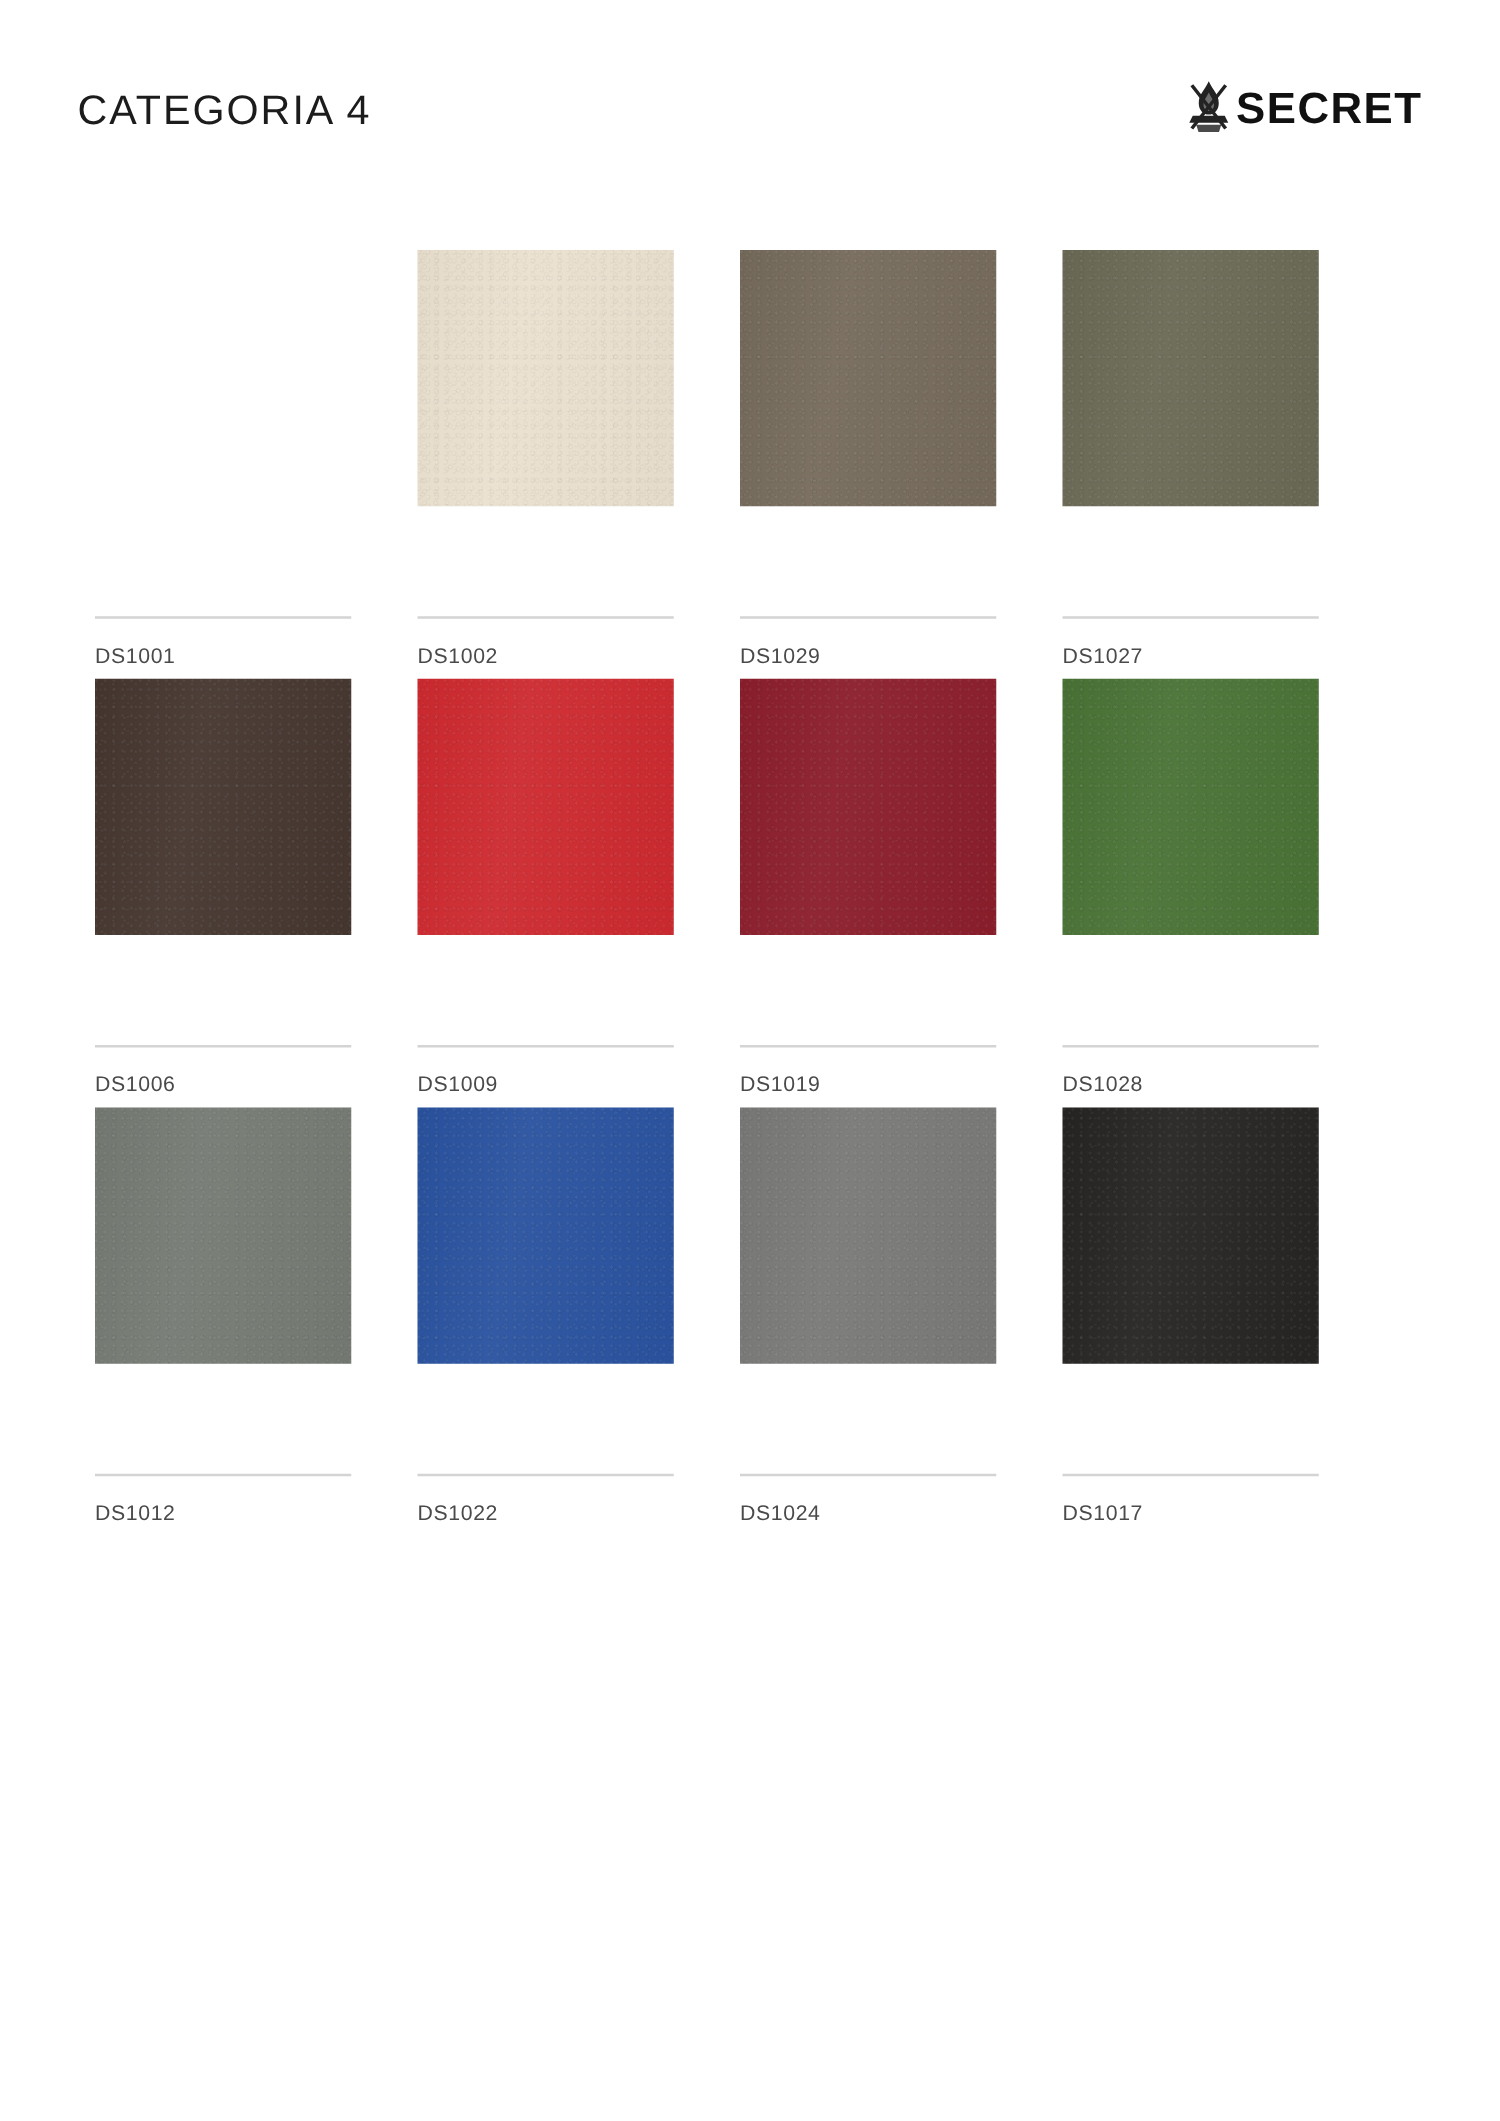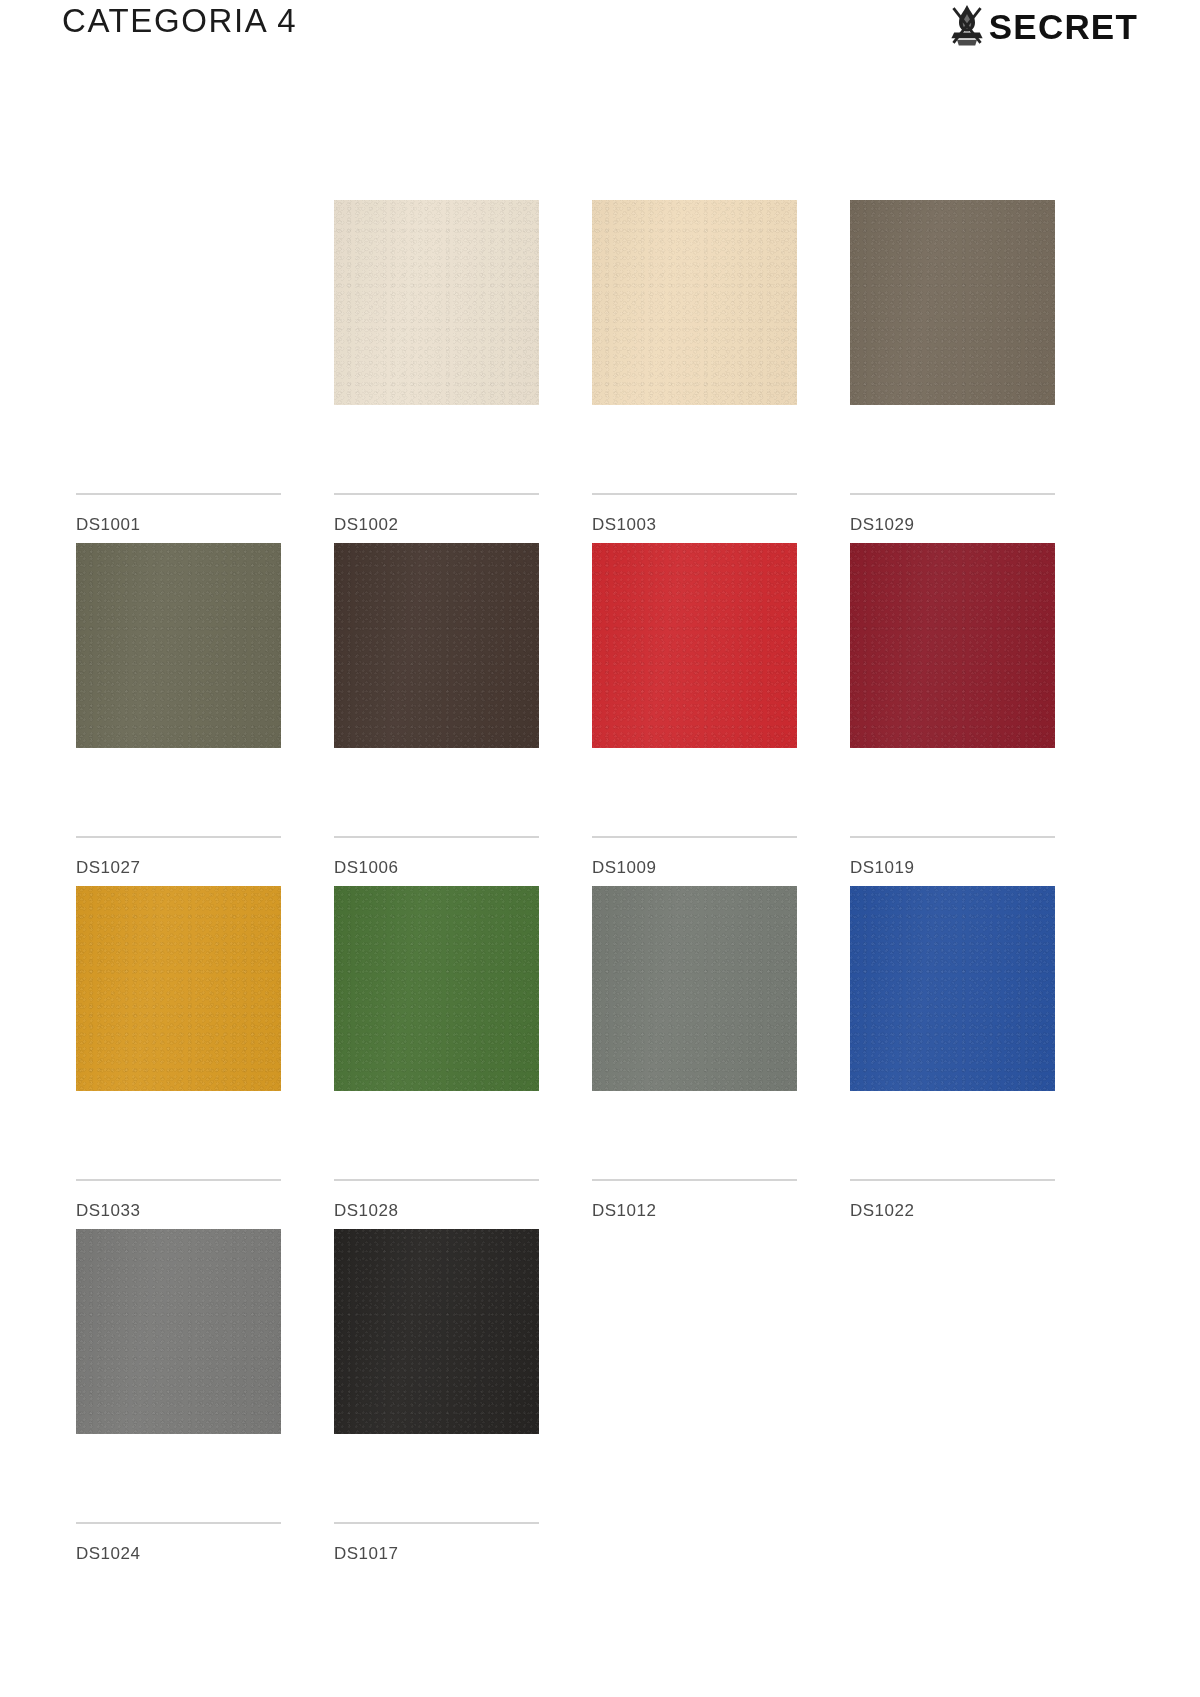--- a/index.html
+++ b/index.html
@@ -27,21 +27,21 @@
   }
 
   
   .header {
     position: absolute;
     left: 0;
     top: 0;
     width: 1200px;
     height: 170px;
     display: flex;
-    align-items: flex-start;
+    align-items: center;
     justify-content: space-between;
     padding: 0 62px 0 62px;
     box-sizing: border-box;
   }
 
   .page-title {
     font-size: 33px;
     letter-spacing: 1.6px;
     font-weight: 300;
     color: #1c1c1c;
@@ -174,27 +174,20 @@
       </div>
       <div class="cell">
         <div class="swatch-wrap">
           <div class="swatch" style="background: rgb(235, 225, 208);"></div>
         </div>
         <div class="cell-rule"></div>
         <div class="cell-label">DS1002</div>
       </div>
       <div class="cell">
         <div class="swatch-wrap">
-          <div class="swatch" style="background: rgb(240, 220, 188);"></div>
-        </div>
-        <div class="cell-rule"></div>
-        <div class="cell-label">DS1003</div>
-      </div>
-      <div class="cell">
-        <div class="swatch-wrap">
           <div class="swatch" style="background: rgb(118, 107, 92);"></div>
         </div>
         <div class="cell-rule"></div>
         <div class="cell-label">DS1029</div>
       </div>
       <div class="cell">
         <div class="swatch-wrap">
           <div class="swatch" style="background: rgb(107, 106, 86);"></div>
         </div>
         <div class="cell-rule"></div>
@@ -216,27 +209,20 @@
       </div>
       <div class="cell">
         <div class="swatch-wrap">
           <div class="swatch" style="background: rgb(140, 30, 44);"></div>
         </div>
         <div class="cell-rule"></div>
         <div class="cell-label">DS1019</div>
       </div>
       <div class="cell">
         <div class="swatch-wrap">
-          <div class="swatch" style="background: rgb(215, 154, 36);"></div>
-        </div>
-        <div class="cell-rule"></div>
-        <div class="cell-label">DS1033</div>
-      </div>
-      <div class="cell">
-        <div class="swatch-wrap">
           <div class="swatch" style="background: rgb(74, 115, 54);"></div>
         </div>
         <div class="cell-rule"></div>
         <div class="cell-label">DS1028</div>
       </div>
       <div class="cell">
         <div class="swatch-wrap">
           <div class="swatch" style="background: rgb(118, 123, 116);"></div>
         </div>
         <div class="cell-rule"></div>

